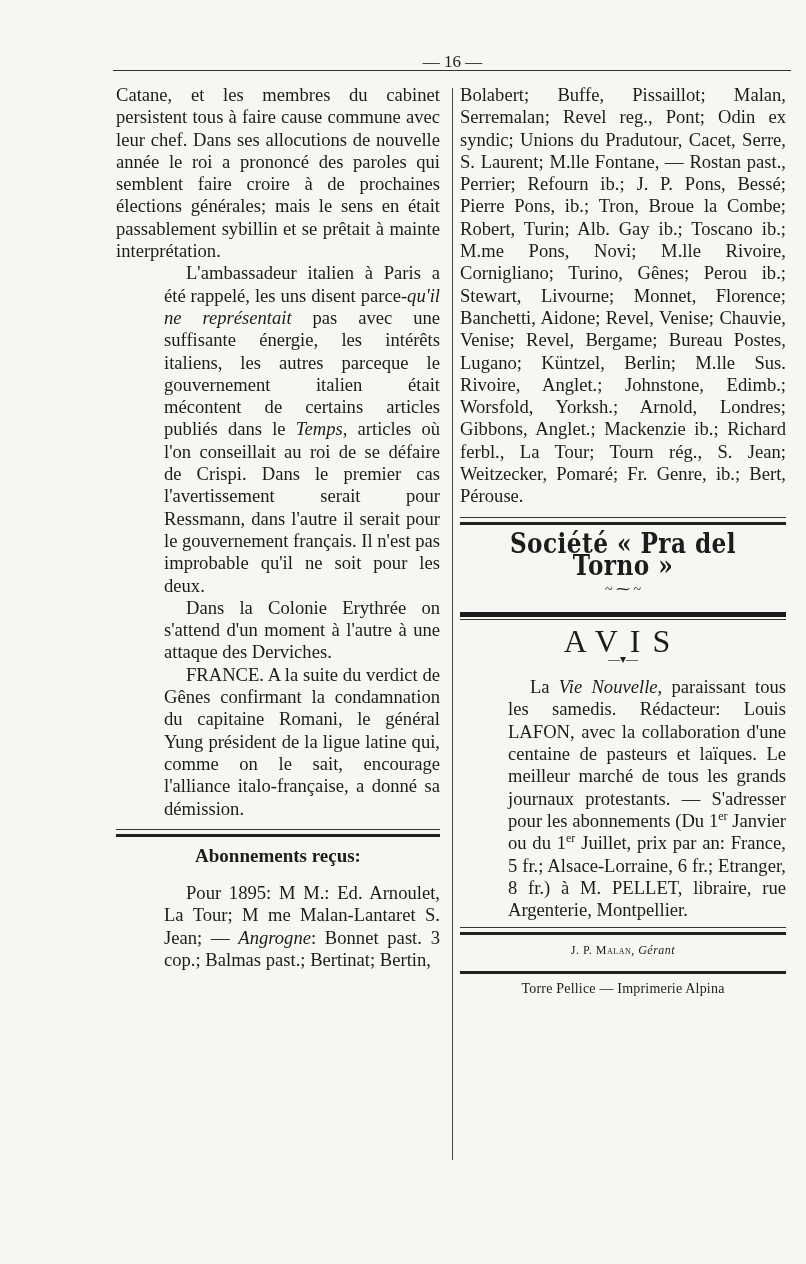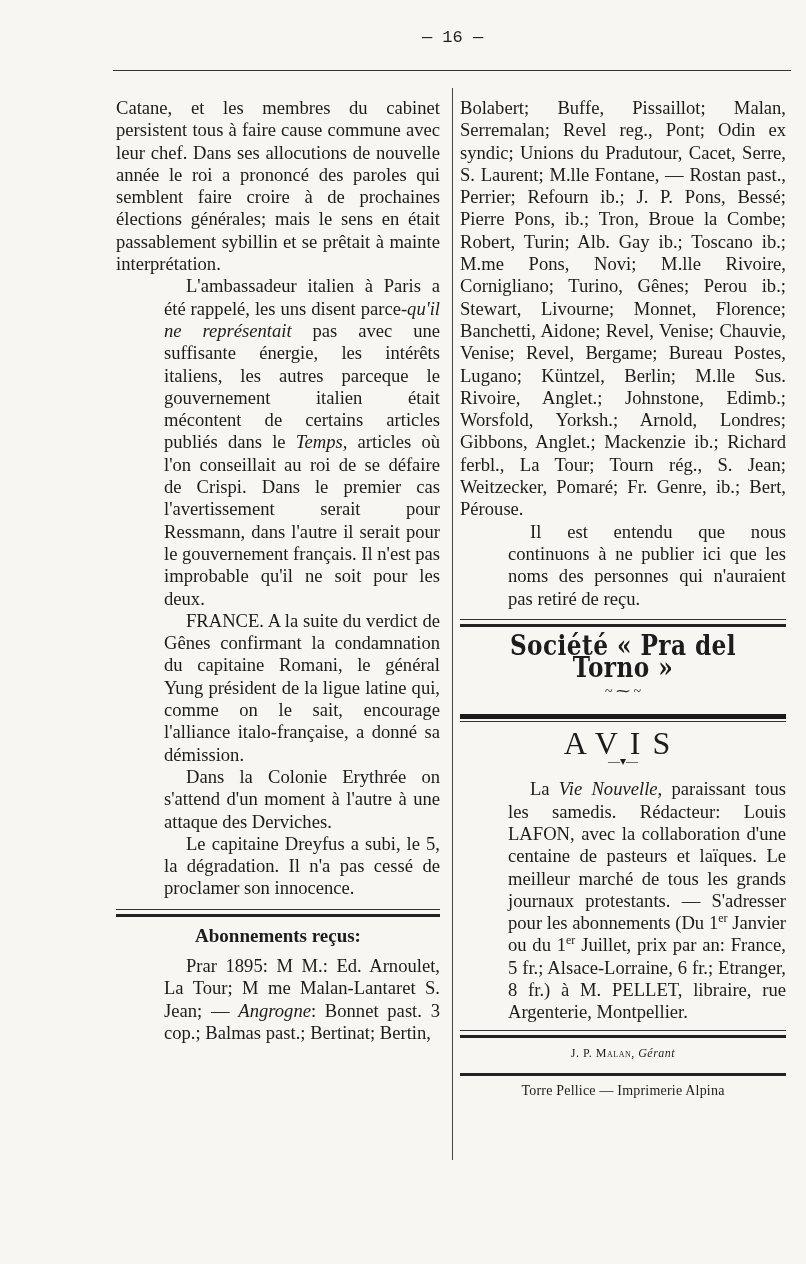--- a/index.html
+++ b/index.html
@@ -5,48 +5,48 @@
   html, body { margin: 0; padding: 0; }
   body {
     width: 806px; height: 1264px;
     background: #f7f6f2;
     position: relative;
     overflow: hidden;
     font-family: "Liberation Serif", "DejaVu Serif", serif;
     color: #1c1c1c;
   }
   .page-header {
-    position: absolute; left: 115px; top: 28px; width: 675px;
-    text-align: center; font-size: 17px; font-family: Liberation Mono, monospace;
+    position: absolute; left: 115px; top: 52px; width: 675px;
+    text-align: center; font-size: 17px;
   }
   .header-rule {
     position: absolute; left: 113px; top: 70px; width: 678px;
     height: 1px; background: #333;
   }
   .col-divider {
     position: absolute; left: 452px; top: 88px; width: 1px; height: 1072px;
     background: #444;
   }
   .col {
-    position: absolute; top: 97px;
+    position: absolute; top: 84px;
     font-size: 18.6px; line-height: 22.3px;
     text-align: justify;
   }
   .col-left { left: 116px; width: 324px; }
   .col-right { left: 460px; width: 326px; }
   p { margin: 0; text-indent: 0; }
   p.ind { text-indent: 22px; margin-left: 48px; }
   .rule-double {
     height: 4px; border-top: 1px solid #333; border-bottom: 3px solid #222;
     margin: 9px 0 8px 0;
   }
   .rule-thick { height: 5px; background: #1a1a1a; margin: 10px 0 2px; }
   .rule-thin { height: 1px; background: #333; margin: 0 0 8px; }
   .subhead {
-    text-align: center; font-weight: bold; font-size: 19px; margin: 4px 0 8px;
+    text-align: center; font-weight: bold; font-size: 19px; margin: 4px 0 15px;
   }
   .society-title {
     text-align: center; font-weight: bold; font-size: 27px;
     letter-spacing: 0.5px; margin: 4px 0 2px;
     font-family: "DejaVu Serif", serif;
     transform: scaleX(0.86);
   }
   .ornament { text-align: center; font-size: 14px; margin: 0 0 6px; color: #222; }
   .avis-title {
     text-align: center; font-size: 32px; letter-spacing: 12px; margin: 10px 0 0;
@@ -63,31 +63,29 @@
 </head>
 <body>
 
 <div class="page-header">— 16 —</div>
 <div class="header-rule"></div>
 <div class="col-divider"></div>
 
 <div class="col col-left">
   <p>Catane, et les membres du cabinet persistent tous à faire cause commune avec leur chef. Dans ses allocutions de nouvelle année le roi a prononcé des paroles qui semblent faire croire à de prochaines élections générales; mais le sens en était passablement sybillin et se prêtait à mainte interprétation.</p>
   <p class="ind"><span>L'ambassadeur italien à Paris a été rappelé, les uns disent parce-</span><i>qu'il ne représentait</i><span> pas avec une suffisante énergie, les intérêts italiens, les autres parceque le gouvernement italien était mécontent de certains articles publiés dans le </span><i>Temps</i><span>, articles où l'on conseillait au roi de se défaire de Crispi. Dans le premier cas l'avertissement serait pour Ressmann, dans l'autre il serait pour le gouvernement français. Il n'est pas improbable qu'il ne soit pour les deux.</span></p>
+  <p class="ind">Dans la Colonie Erythrée on s'attend d'un moment à l'autre à une attaque des Derviches.</p>
   <p class="ind">FRANCE. A la suite du verdict de Gênes confirmant la condamnation du capitaine Romani, le général Yung président de la ligue latine qui, comme on le sait, encourage l'alliance italo-française, a donné sa démission.</p>
-  <p class="ind">Dans la Colonie Erythrée on s'attend d'un moment à l'autre à une attaque des Derviches.</p>
-  <p class="ind">Le capitaine Dreyfus a subi, le 5, la dégradation. Il n'a pas cessé de proclamer son innocence.</p>
   <div class="rule-double"></div>
   <div class="subhead">Abonnements reçus:</div>
-  <p class="ind"><span>Prar 1895: M M.: Ed. Arnoulet, La Tour; M me Malan-Lantaret S. Jean; — </span><i>Angrogne</i><span>: Bonnet past. 3 cop.; Balmas past.; Bertinat; Bertin,</span></p>
+  <p class="ind"><span>Pour 1895: M M.: Ed. Arnoulet, La Tour; M me Malan-Lantaret S. Jean; — </span><i>Angrogne</i><span>: Bonnet past. 3 cop.; Balmas past.; Bertinat; Bertin,</span></p>
 </div>
 
 <div class="col col-right">
   <p>Bolabert; Buffe, Pissaillot; Malan, Serremalan; Revel reg., Pont; Odin ex syndic; Unions du Pradutour, Cacet, Serre, S. Laurent; M.lle Fontane, — Rostan past., Perrier; Refourn ib.; J. P. Pons, Bessé; Pierre Pons, ib.; Tron, Broue la Combe; Robert, Turin; Alb. Gay ib.; Toscano ib.; M.me Pons, Novi; M.lle Rivoire, Cornigliano; Turino, Gênes; Perou ib.; Stewart, Livourne; Monnet, Florence; Banchetti, Aidone; Revel, Venise; Chauvie, Venise; Revel, Bergame; Bureau Postes, Lugano; Küntzel, Berlin; M.lle Sus. Rivoire, Anglet.; Johnstone, Edimb.; Worsfold, Yorksh.; Arnold, Londres; Gibbons, Anglet.; Mackenzie ib.; Richard ferbl., La Tour; Tourn rég., S. Jean; Weitzecker, Pomaré; Fr. Genre, ib.; Bert, Pérouse.</p>
-  <p class="ind">Il est entendu que nous continuons à ne publier ici que les noms des personnes qui n'auraient pas retiré de reçu.</p>
   <div class="rule-double"></div>
   <div class="society-title">Société « Pra del Torno »</div>
   <div class="ornament">~ ⁓ ~</div>
   <div class="rule-thick"></div>
   <div class="rule-thin"></div>
   <div class="avis-title">AVIS</div>
   <div class="avis-orn">—▾—</div>
   <p class="ind"><span>La </span><i>Vie Nouvelle</i><span>, paraissant tous les samedis. Rédacteur: Louis LAFON, avec la collaboration d'une centaine de pasteurs et laïques. Le meilleur marché de tous les grands journaux protestants. — S'adresser pour les abonnements (Du 1</span><sup>er</sup><span> Janvier ou du 1</span><sup>er</sup><span> Juillet, prix par an: France, 5 fr.; Alsace-Lorraine, 6 fr.; Etranger, 8 fr.) à M. PELLET, libraire, rue Argenterie, Montpellier.</span></p>
   <div class="rule-double" style="margin:6px 0 4px;"></div>
   <div class="gerant"><span class="sc">J. P. Malan</span><span>, </span><i>Gérant</i></div>

